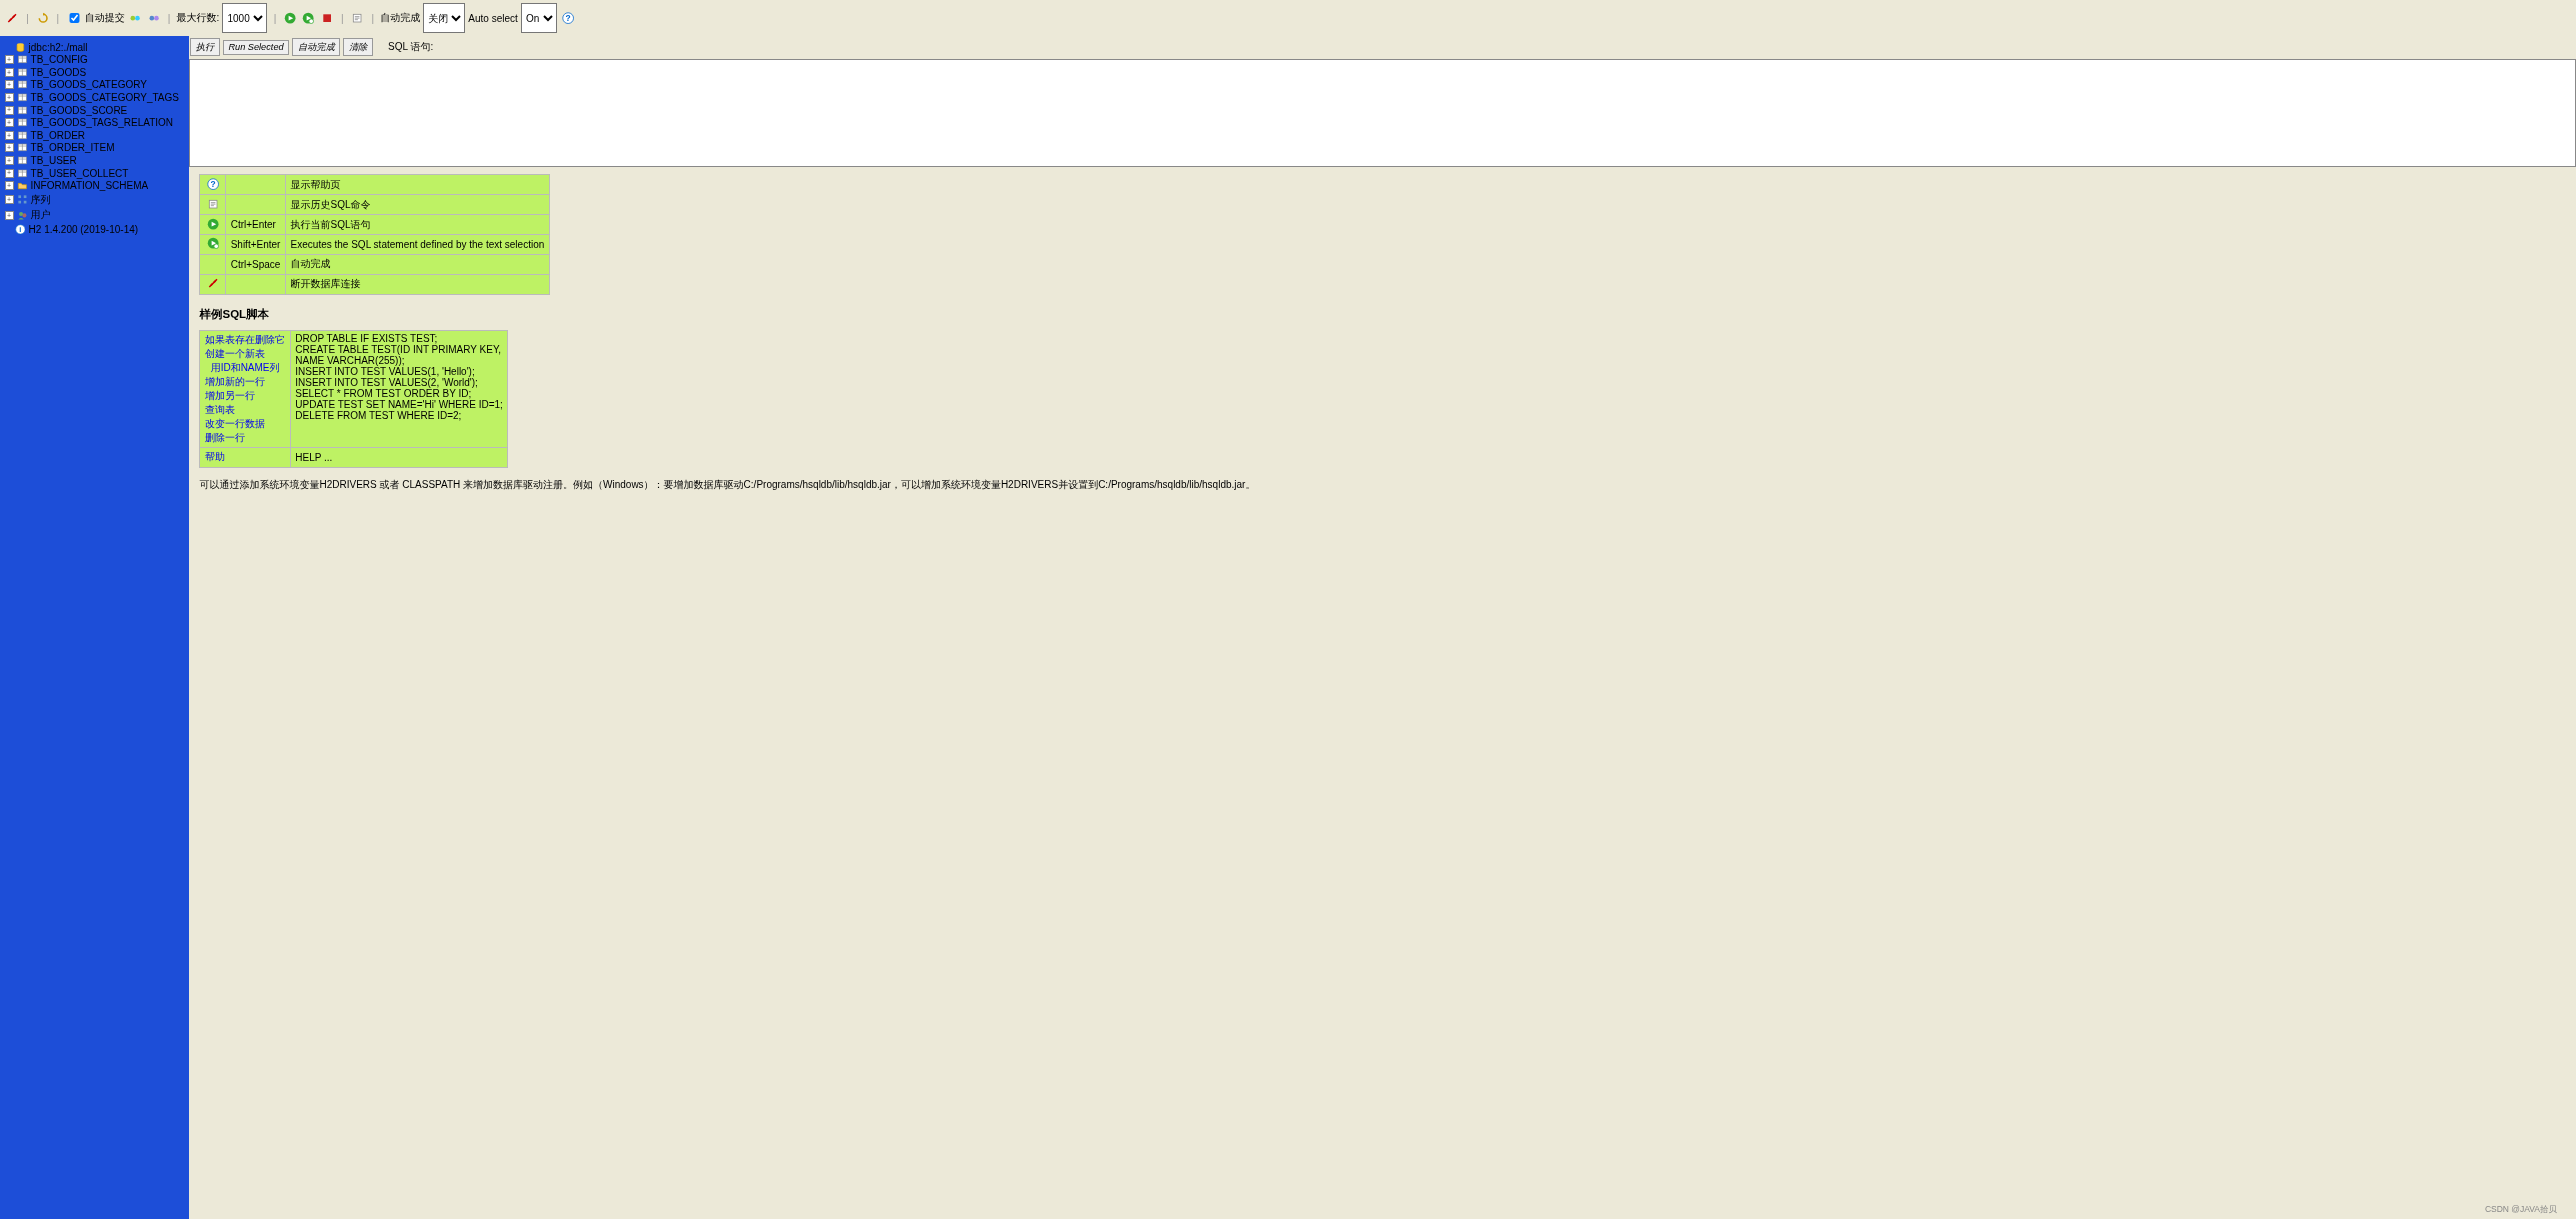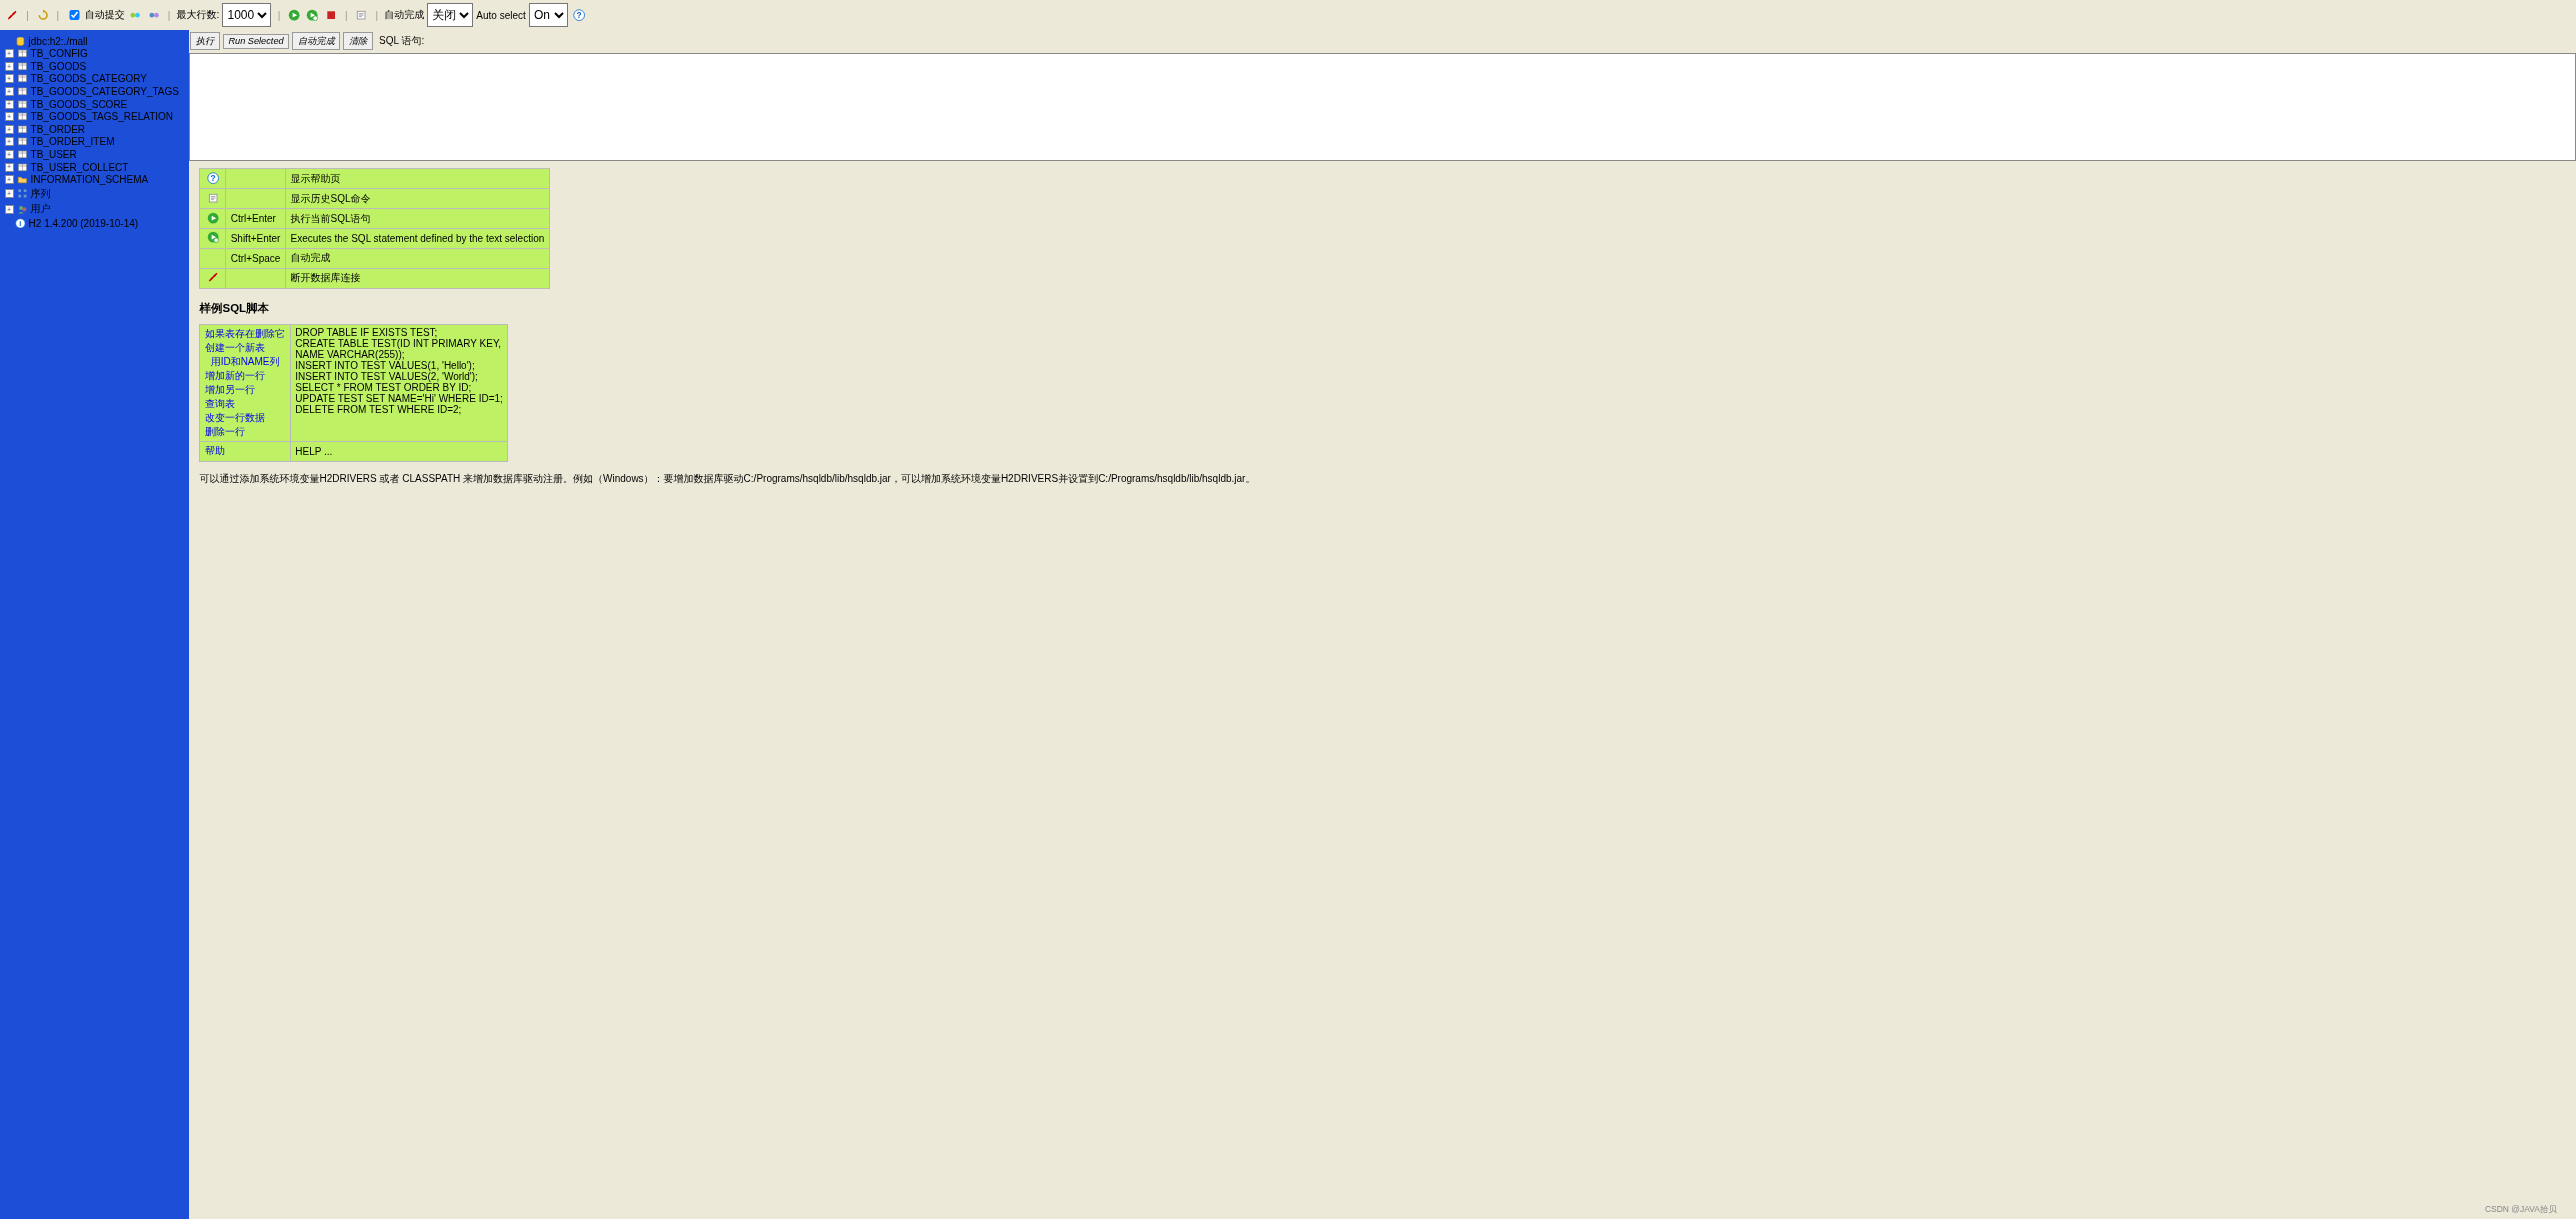--- a/index.html
+++ b/index.html
@@ -17,21 +17,21 @@
     display: flex;
     align-items: center;
     padding: 3.1px 4.6px;
     background: #ece9d8;
     gap: 3.1px;
     white-space: nowrap;
   }
   .toolbar .sep { color: #999; padding: 0 3.1px; }
   .toolbar label { display: inline-flex; align-items: center; gap: 1.5px;}
   .toolbar input[type=checkbox]{ width: 10.8px; height: 10.8px;}
-  .toolbar select { font-size: 12px; height: 24px; background: #fff;}
+  .toolbar select { font-size: 10px; height: 30px; background: #fff;}
   .icon-btn {
     display: inline-flex;
     align-items: center;
     justify-content: center;
     width: 15.4px;
     height: 15.4px;
     cursor: pointer;
   }
   .icon-btn svg { width: 12.3px; height: 12.3px; }
 
@@ -78,21 +78,21 @@
     background: #ece9d8;
   }
   .sql-bar button {
     font-size: 9.2px;
     padding: 1.5px 4.6px;
     background: #efefef;
     border: 0.8px solid #999;
     cursor: pointer;
     font-style: italic;
   }
-  .sql-bar span { margin-left: 3px;}
+  .sql-bar span { margin-left: 12px;}
   .sql-text {
     width: 100%;
     height: 108px;
     box-sizing: border-box;
     resize: none;
     border: 0.8px solid #888;
     background: #fff;
     border-radius: 0;
     font-family: monospace;
     font-size: 9.2px;

